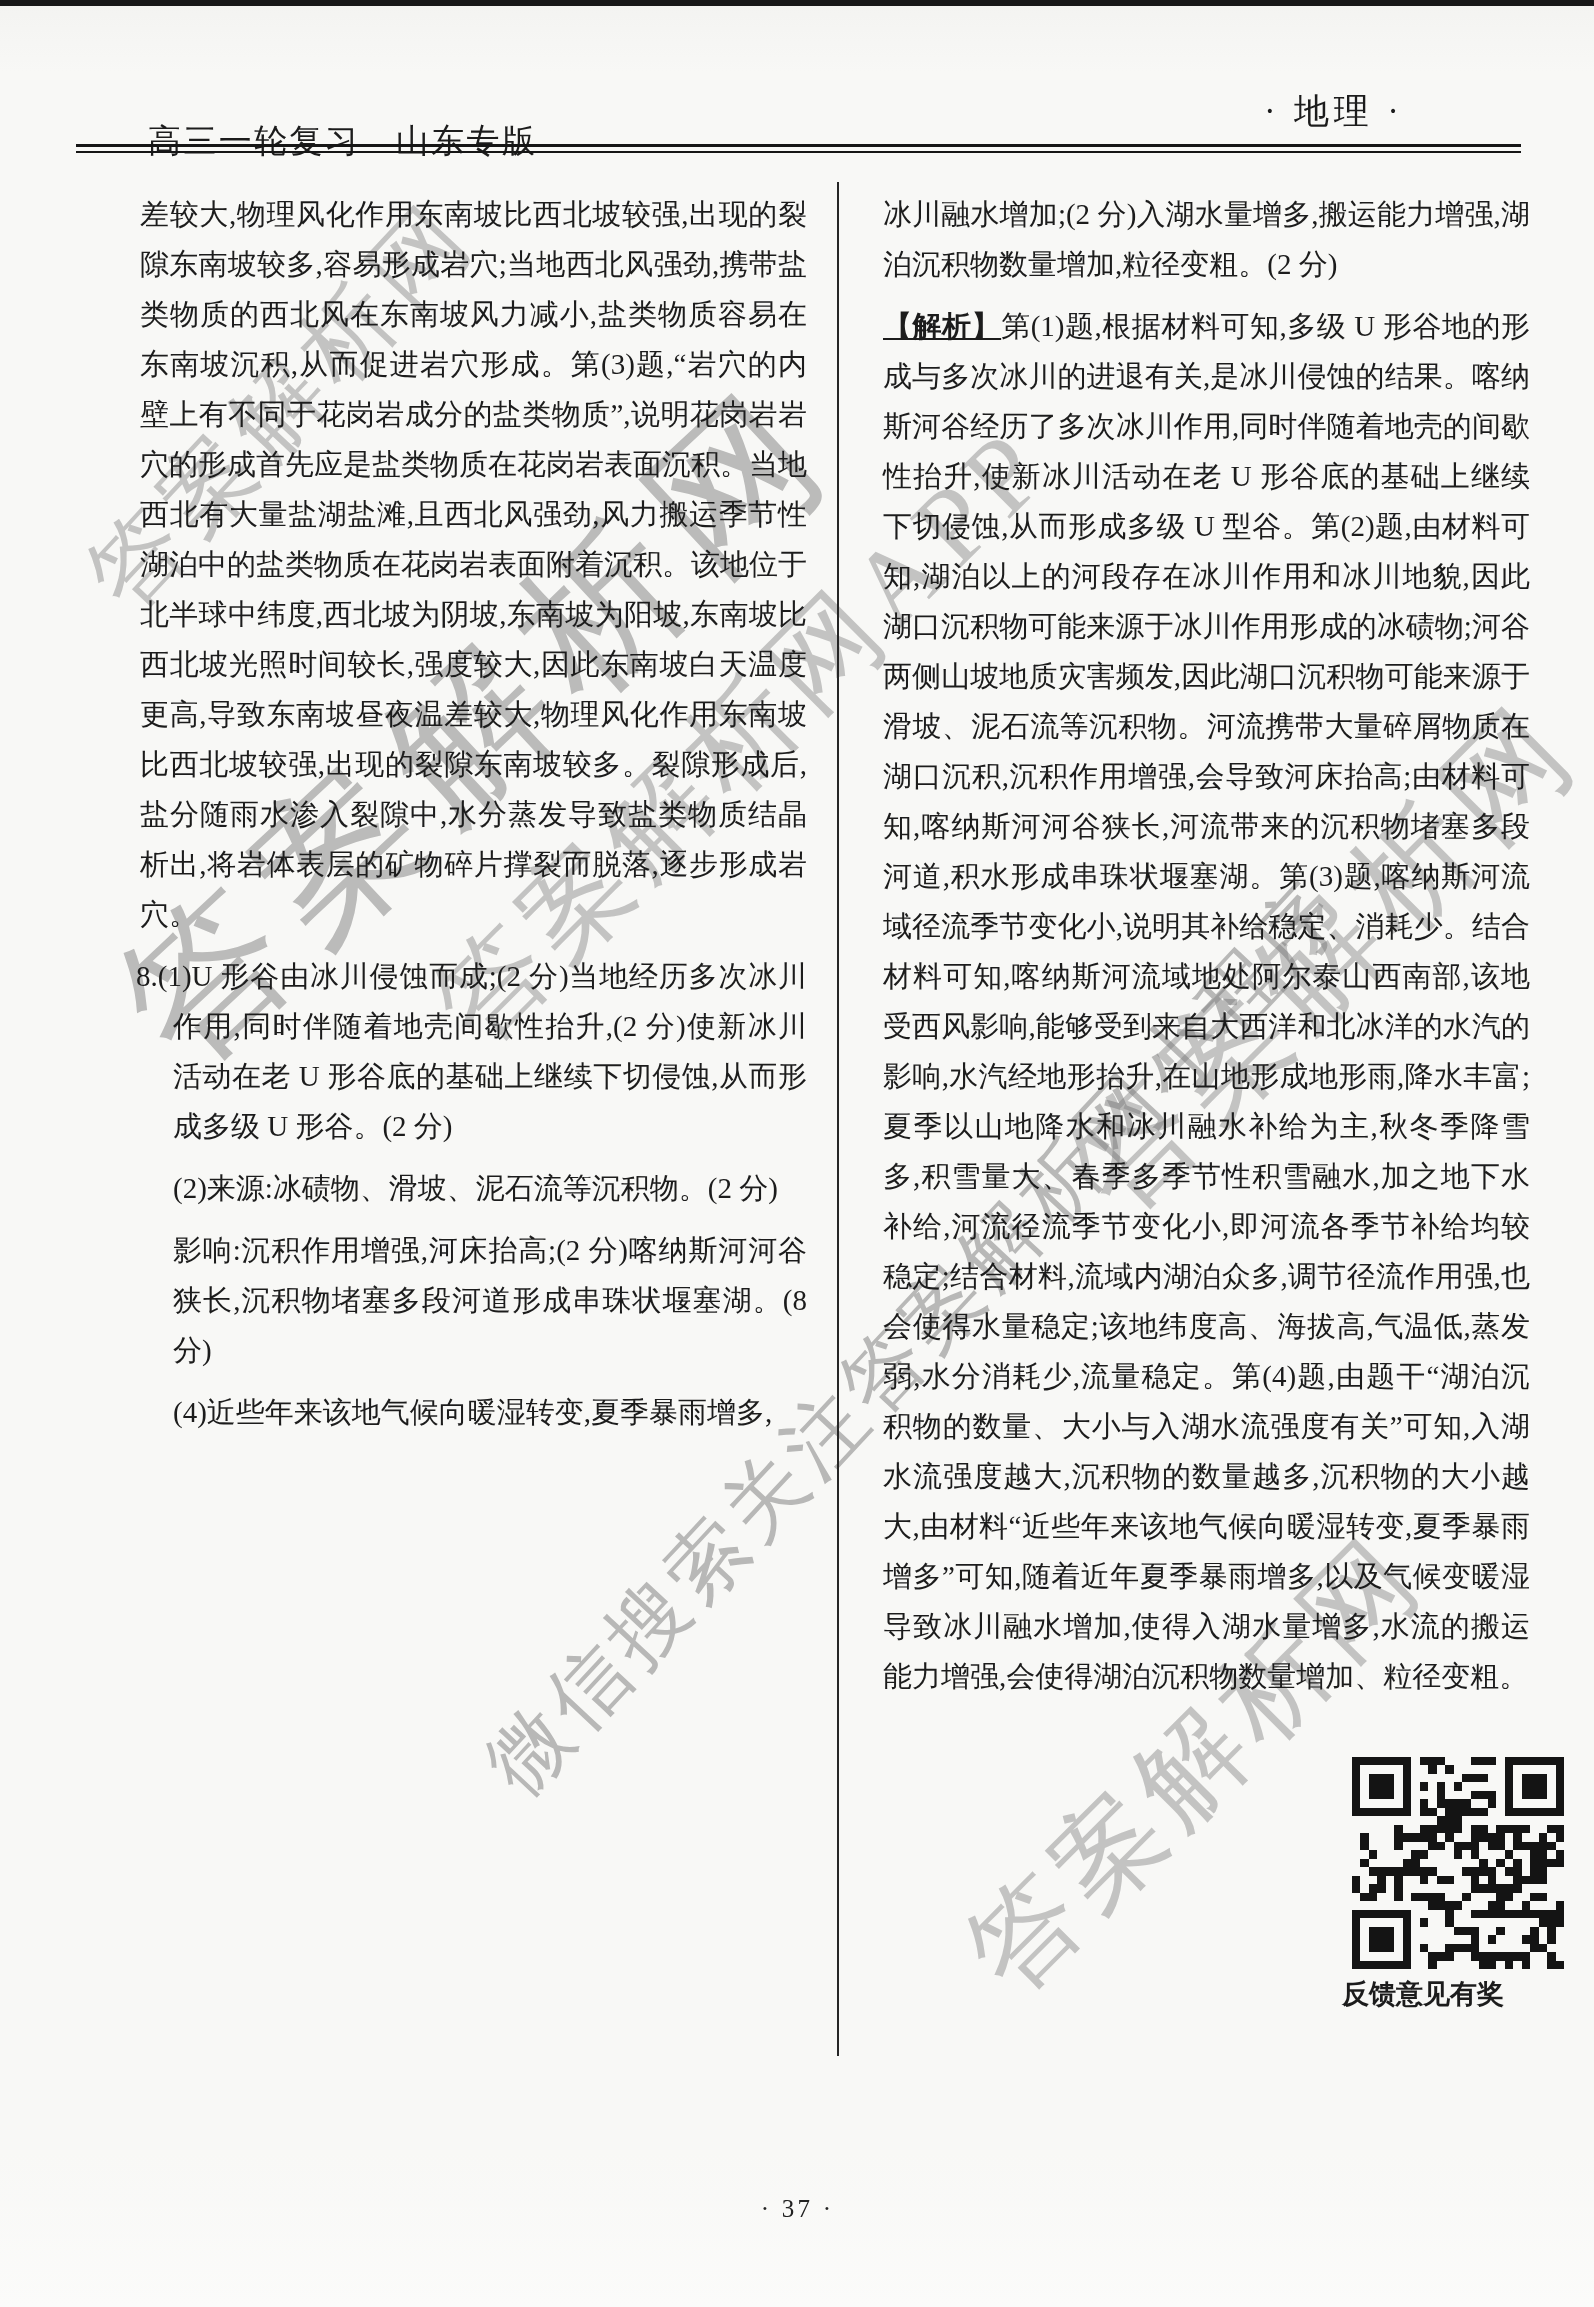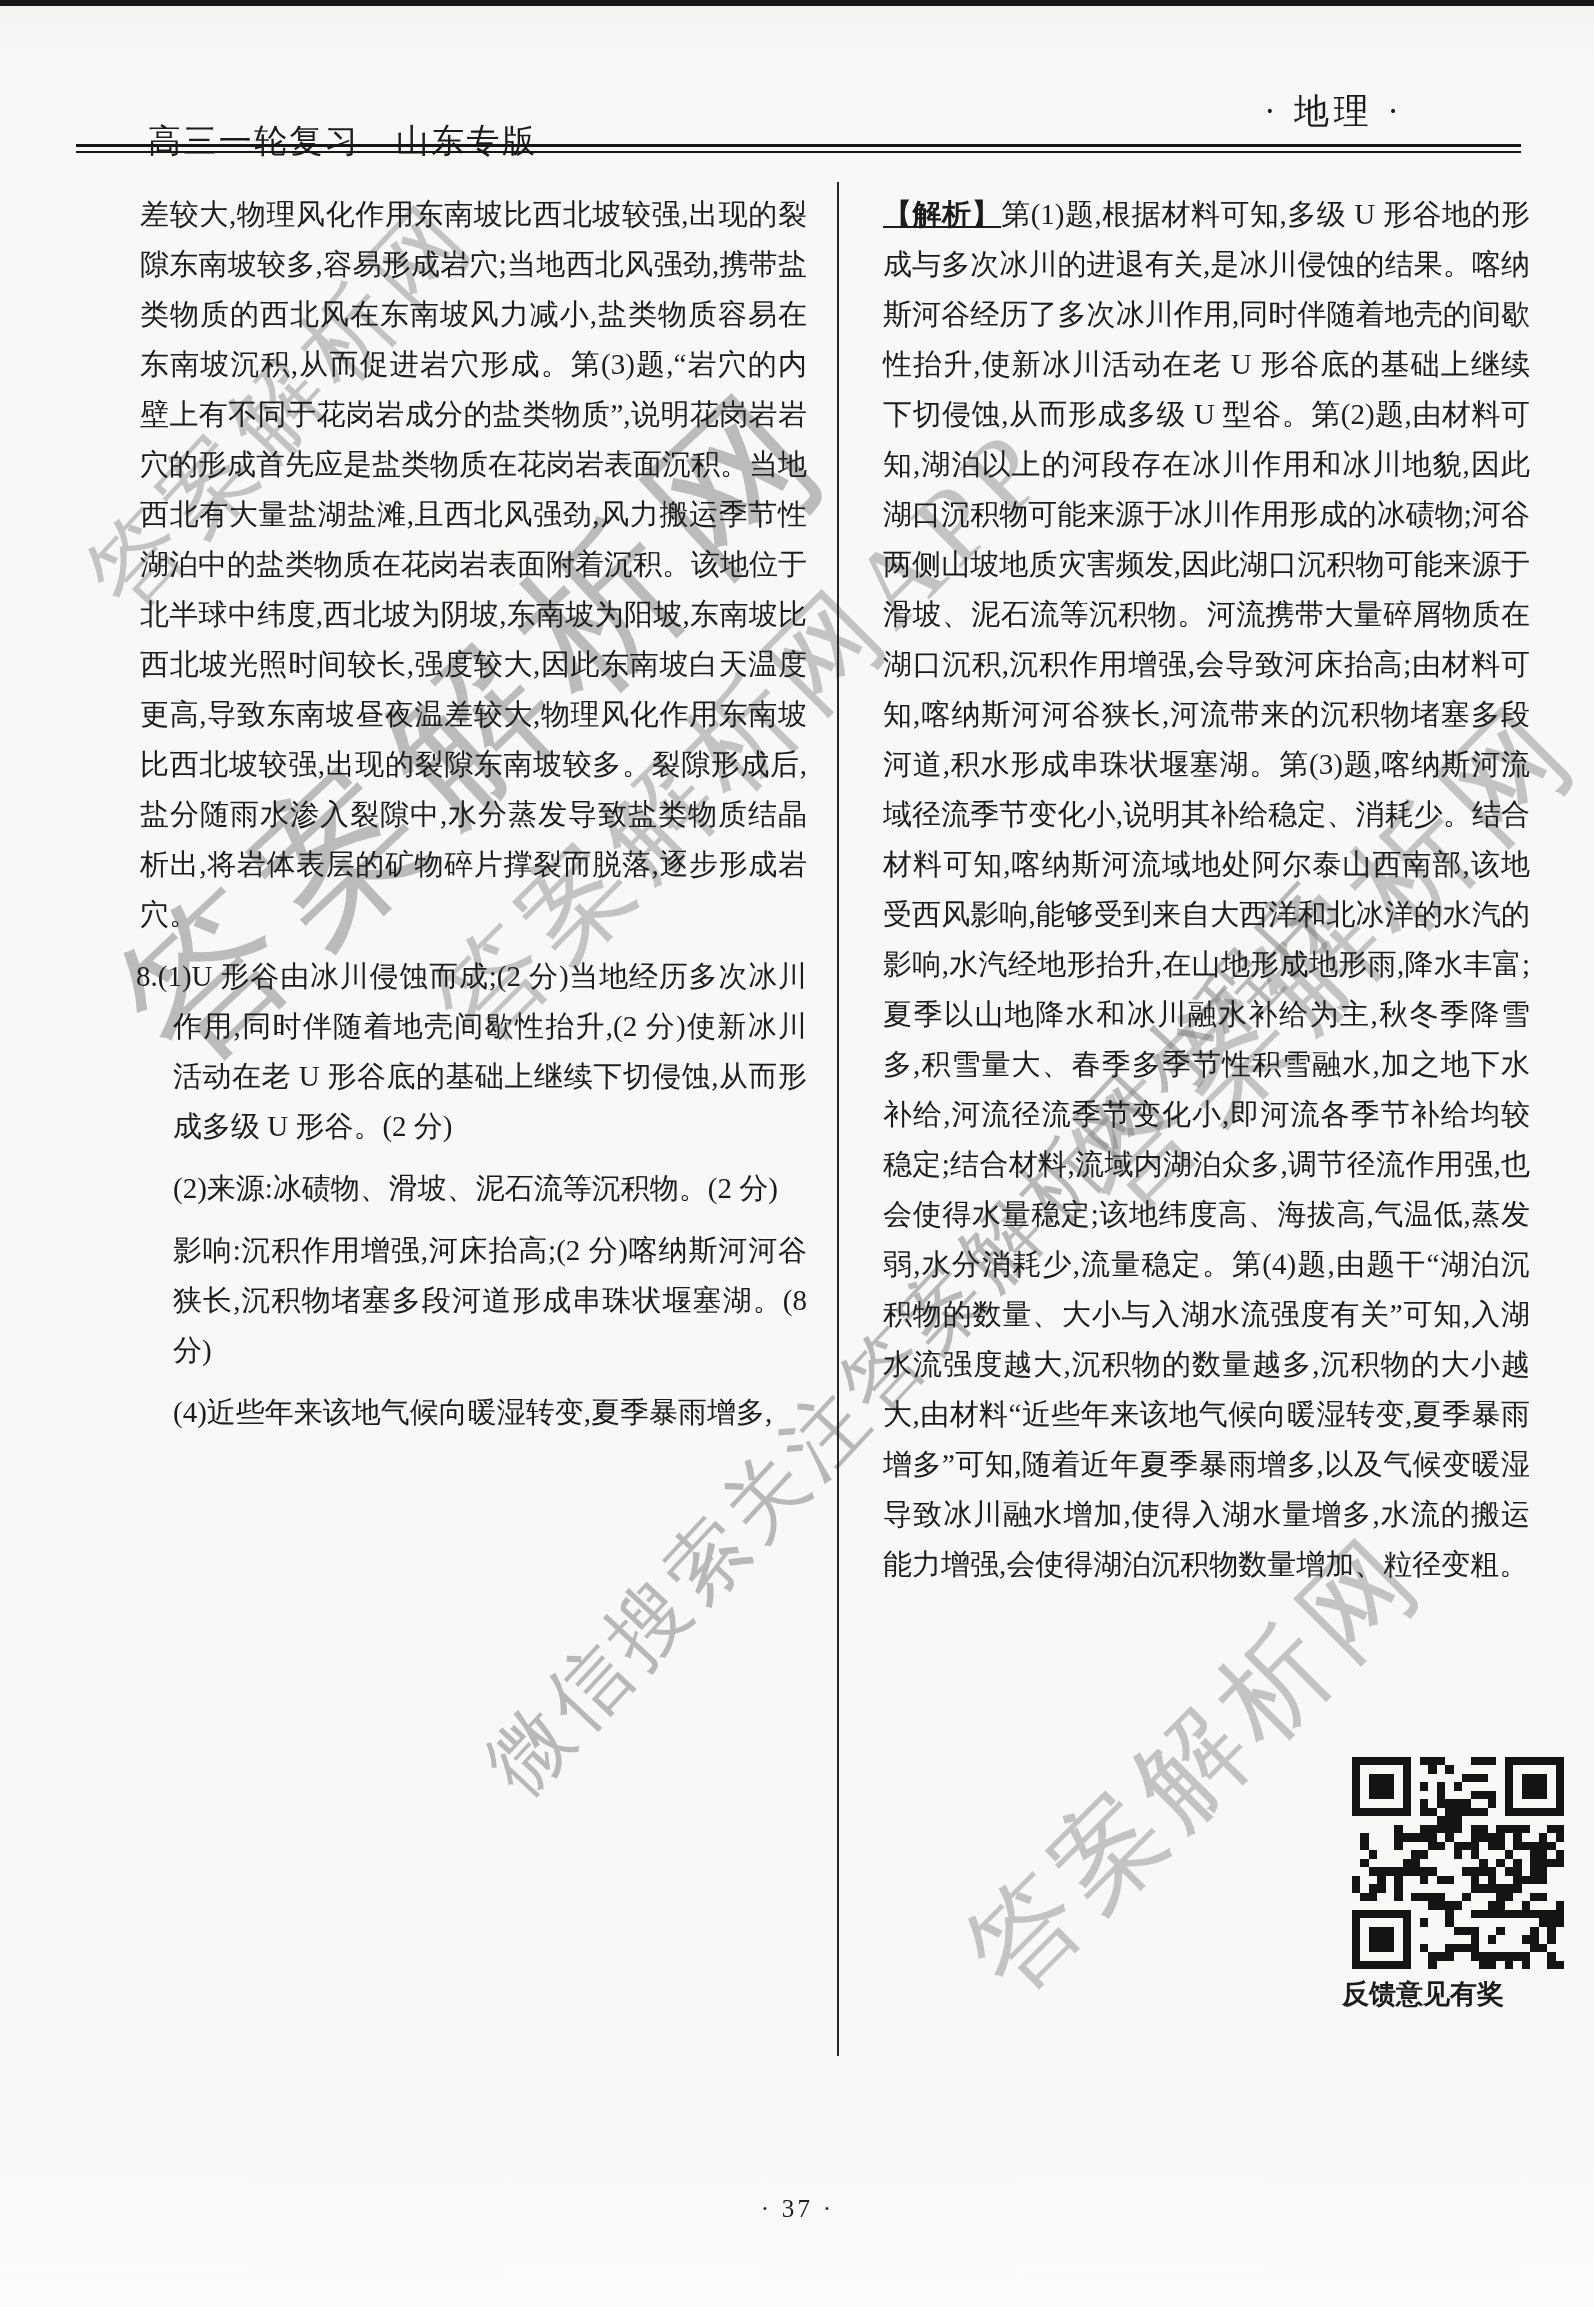--- a/index.html
+++ b/index.html
@@ -81,20 +81,21 @@
     <p class="indent-block">差较大,物理风化作用东南坡比西北坡较强,出现的裂隙东南坡较多,容易形成岩穴;当地西北风强劲,携带盐类物质的西北风在东南坡风力减小,盐类物质容易在东南坡沉积,从而促进岩穴形成。第(3)题,“岩穴的内壁上有不同于花岗岩成分的盐类物质”,说明花岗岩岩穴的形成首先应是盐类物质在花岗岩表面沉积。当地西北有大量盐湖盐滩,且西北风强劲,风力搬运季节性湖泊中的盐类物质在花岗岩表面附着沉积。该地位于北半球中纬度,西北坡为阴坡,东南坡为阳坡,东南坡比西北坡光照时间较长,强度较大,因此东南坡白天温度更高,导致东南坡昼夜温差较大,物理风化作用东南坡比西北坡较强,出现的裂隙东南坡较多。裂隙形成后,盐分随雨水渗入裂隙中,水分蒸发导致盐类物质结晶析出,将岩体表层的矿物碎片撑裂而脱落,逐步形成岩穴。</p>
     <div class="indent-block">
       <p class="hang-first"><span>8.</span><span>(1)U 形谷由冰川侵蚀而成;(2 分)当地经历多次冰川作用,同时伴随着地壳间歇性抬升,(2 分)使新冰川活动在老 U 形谷底的基础上继续下切侵蚀,从而形成多级 U 形谷。(2 分)</span></p>
       <p>(2)来源:冰碛物、滑坡、泥石流等沉积物。(2 分)</p>
       <p>影响:沉积作用增强,河床抬高;(2 分)喀纳斯河河谷狭长,沉积物堵塞多段河道形成串珠状堰塞湖。(8 分)</p>
       <p>(4)近些年来该地气候向暖湿转变,夏季暴雨增多,</p>
     </div>
   </div>
 
   <div class="col col-right">
+    <p>冰川融水增加;(2 分)入湖水量增多,搬运能力增强,湖泊沉积物数量增加,粒径变粗。(2 分)</p>
     <p class="analysis"><b>【解析】</b><span>第(1)题,根据材料可知,多级 U 形谷地的形成与多次冰川的进退有关,是冰川侵蚀的结果。喀纳斯河谷经历了多次冰川作用,同时伴随着地壳的间歇性抬升,使新冰川活动在老 U 形谷底的基础上继续下切侵蚀,从而形成多级 U 型谷。第(2)题,由材料可知,湖泊以上的河段存在冰川作用和冰川地貌,因此湖口沉积物可能来源于冰川作用形成的冰碛物;河谷两侧山坡地质灾害频发,因此湖口沉积物可能来源于滑坡、泥石流等沉积物。河流携带大量碎屑物质在湖口沉积,沉积作用增强,会导致河床抬高;由材料可知,喀纳斯河河谷狭长,河流带来的沉积物堵塞多段河道,积水形成串珠状堰塞湖。第(3)题,喀纳斯河流域径流季节变化小,说明其补给稳定、消耗少。结合材料可知,喀纳斯河流域地处阿尔泰山西南部,该地受西风影响,能够受到来自大西洋和北冰洋的水汽的影响,水汽经地形抬升,在山地形成地形雨,降水丰富;夏季以山地降水和冰川融水补给为主,秋冬季降雪多,积雪量大、春季多季节性积雪融水,加之地下水补给,河流径流季节变化小,即河流各季节补给均较稳定;结合材料,流域内湖泊众多,调节径流作用强,也会使得水量稳定;该地纬度高、海拔高,气温低,蒸发弱,水分消耗少,流量稳定。第(4)题,由题干“湖泊沉积物的数量、大小与入湖水流强度有关”可知,入湖水流强度越大,沉积物的数量越多,沉积物的大小越大,由材料“近些年来该地气候向暖湿转变,夏季暴雨增多”可知,随着近年夏季暴雨增多,以及气候变暖湿导致冰川融水增加,使得入湖水量增多,水流的搬运能力增强,会使得湖泊沉积物数量增加、粒径变粗。</span></p>
   </div>
 
   <div class="qr-box"><svg xmlns="http://www.w3.org/2000/svg" viewBox="0 0 25 25" shape-rendering="crispEdges" width="100%" height="100%">
         <rect x="0" y="0" width="1" height="1" fill="#141414"></rect>
         <rect x="1" y="0" width="1" height="1" fill="#141414"></rect>
         <rect x="2" y="0" width="1" height="1" fill="#141414"></rect>
         <rect x="3" y="0" width="1" height="1" fill="#141414"></rect>
         <rect x="4" y="0" width="1" height="1" fill="#141414"></rect>
         <rect x="5" y="0" width="1" height="1" fill="#141414"></rect>

